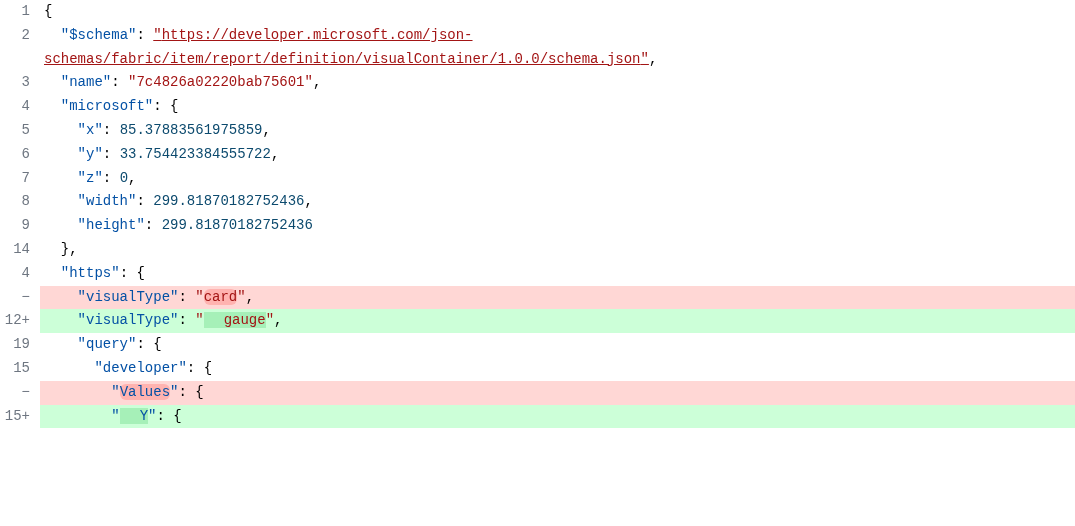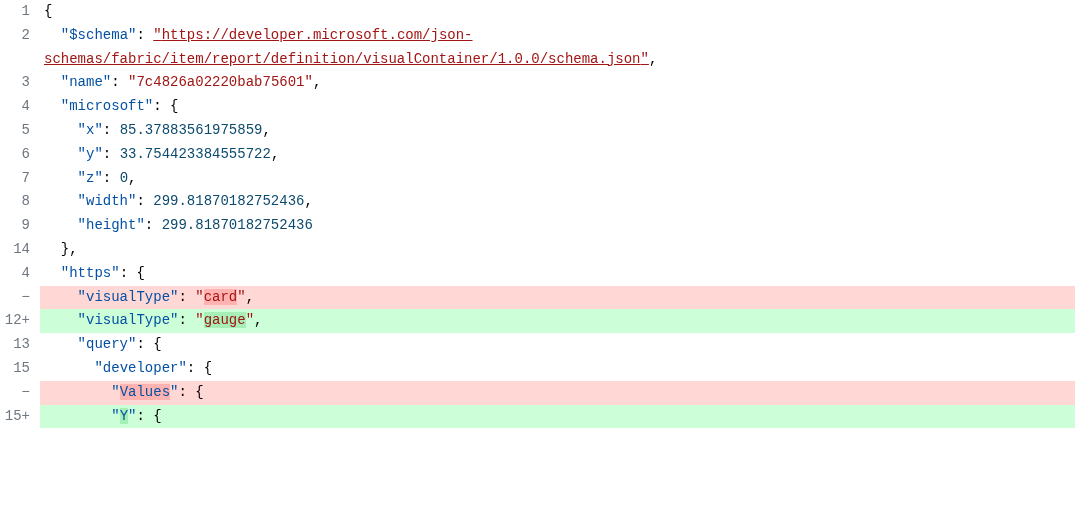--- a/index.html
+++ b/index.html
@@ -18,23 +18,23 @@
     padding-right: 10px;
     color: #6e7681;
     user-select: none;
     flex-shrink: 0;
   }
   .gutter .ln { height: 23.8px; }
   .gutter .multi { height: 47.6px; }
   .code { flex: 1; overflow: hidden; }
   .line { white-space: pre; padding-left: 4px; }
   .removed { background: #ffd7d5; }
-  .removed .word { background: #ffb3b0; }
+  .removed .word { background: #ffb3b0; border-radius: 6px; }
   .added { background: #ccffd8; }
-  .added .word { background: #a6f0b8; }
+  .added .word { background: #a6f0b8; padding-left: 20px; }
   .k { color: #0451a5; }      
   .p { color: #000; }         
   .s { color: #a31515; }      
   .n { color: #0c4a6e; }      
   .url { color: #a31515; text-decoration: underline; }
 </style>
 </head>
 <body>
 
 <div class="editor">
@@ -45,21 +45,21 @@
       <div class="ln">4</div>
       <div class="ln">5</div>
       <div class="ln">6</div>
       <div class="ln">7</div>
       <div class="ln">8</div>
       <div class="ln">9</div>
       <div class="ln">14</div>
       <div class="ln">4</div>
       <div class="ln">−</div>
       <div class="ln">12+</div>
-      <div class="ln">13</div>
+      <div class="ln">19</div>
       <div class="ln">15</div>
       <div class="ln">−</div>
       <div class="ln">15+</div>
     </div>
   <div class="code">
     <div class="line"><span class="p">{</span></div>
     <div class="line" style="white-space: pre-wrap; padding-left: 4px;">  <span class="k">"<span>$schema</span>"</span><span class="p">: </span><span class="url">"<span>https://developer.microsoft.com/json-schemas/fabric/item/report/definition/visualContainer/1.0.0/schema.json</span>"</span><span class="p">,</span></div>
     <div class="line">  <span class="k">"<span>name</span>"</span><span class="p">: </span><span class="s">"<span>7c4826a02220bab75601</span>"</span><span class="p">,</span></div>
     <div class="line">  <span class="k">"<span>microsoft</span>"</span><span class="p">: {</span></div>
     <div class="line">    <span class="k">"<span>x</span>"</span><span class="p">: </span><span class="n">85.37883561975859</span><span class="p">,</span></div>

